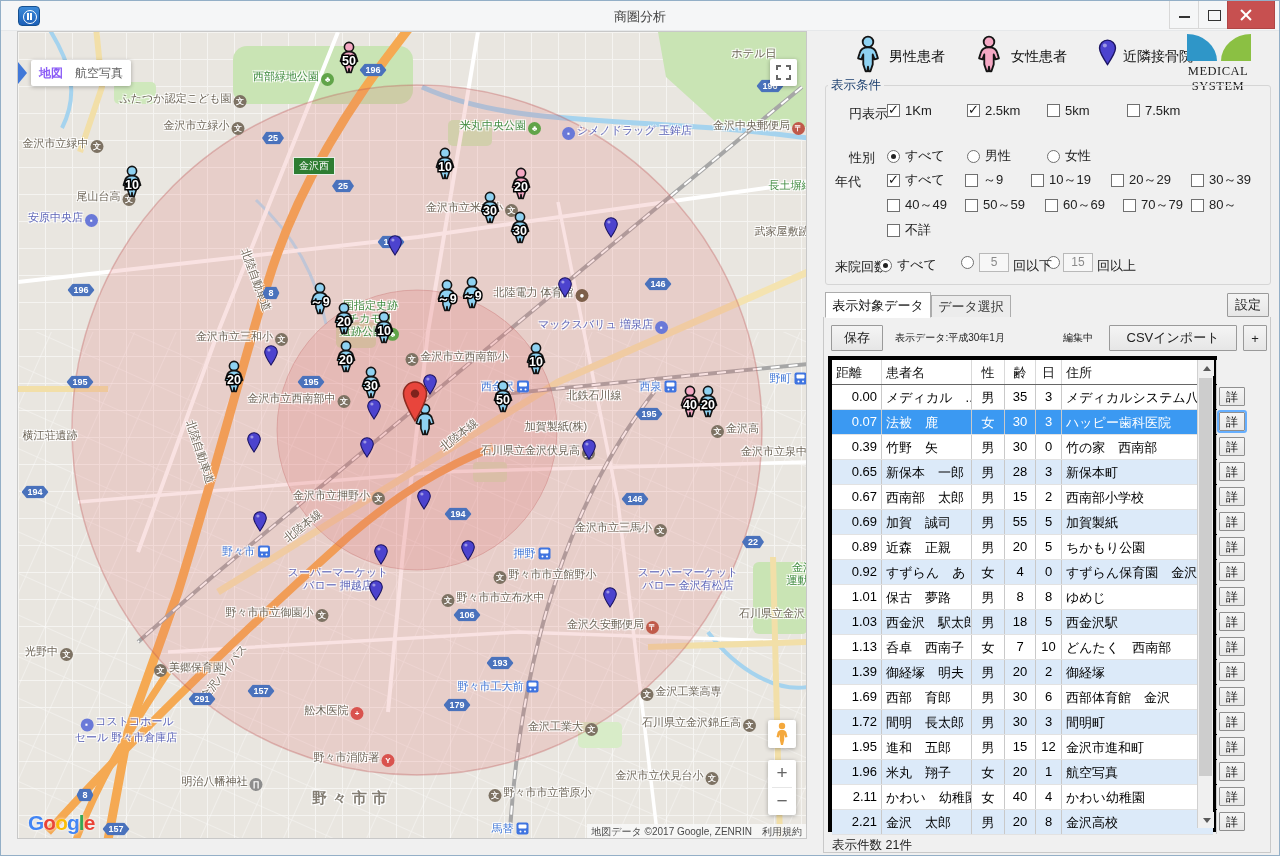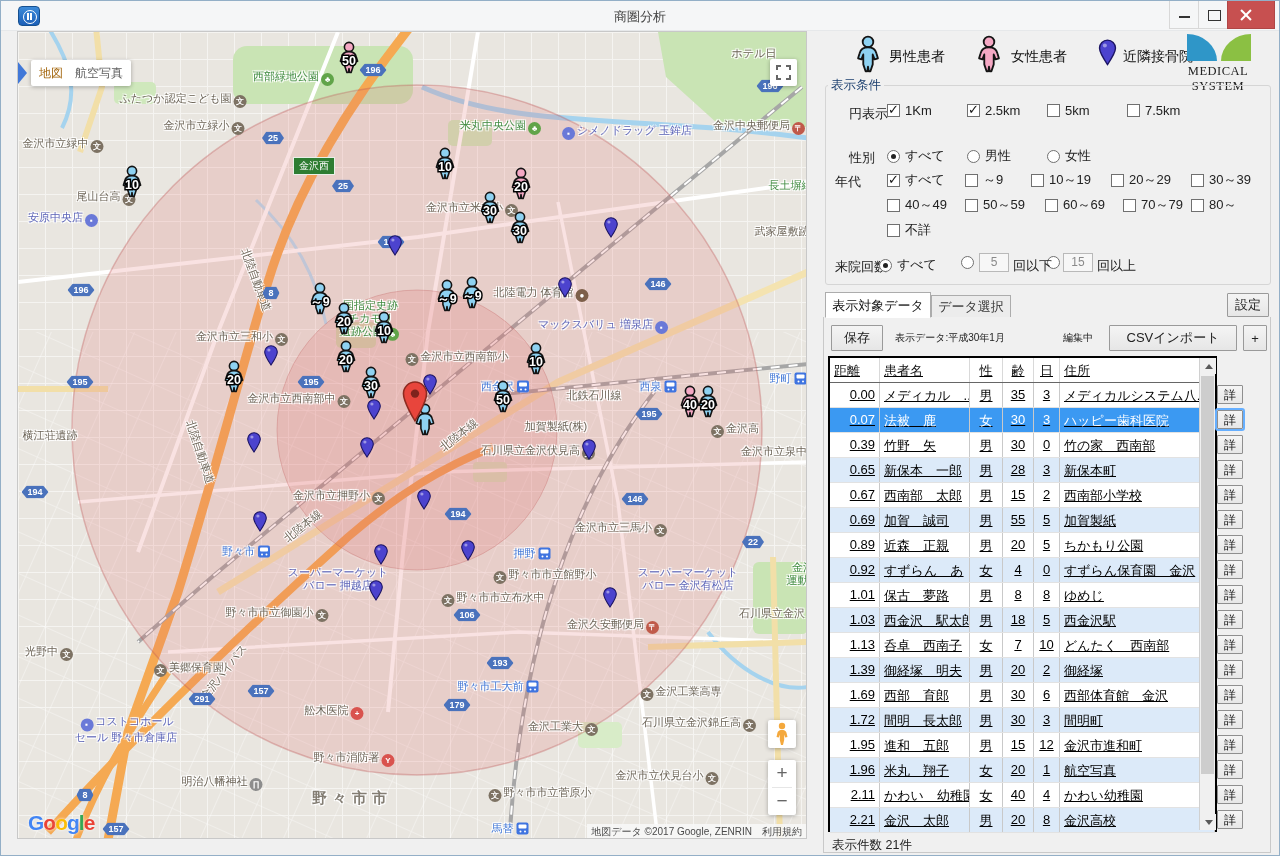--- a/index.html
+++ b/index.html
@@ -39,21 +39,21 @@
   .shield{position:absolute;transform:translate(-50%,-50%);background:#4A72BC;color:#fff;font-size:9px;font-weight:bold;
        padding:1px 6px;line-height:11px;z-index:21;clip-path:polygon(20% 0,80% 0,100% 50%,80% 100%,20% 100%,0 50%);}
   .roadsign{position:absolute;transform:translate(-50%,-50%);background:#2E7D32;color:#fff;font-size:10px;
        padding:1px 5px;border:1px solid #E8F0E8;z-index:21;}
   .person{position:absolute;transform:translate(-50%,-100%);z-index:40;}
   .person svg{overflow:visible;}
   .pin{position:absolute;transform:translate(-50%,-100%);z-index:30;}
   .center-marker{position:absolute;transform:translate(-50%,-100%);z-index:50;}
   .map-type{position:absolute;left:13px;top:28px;width:100px;height:26px;background:#fff;border-radius:2px;z-index:60;
        box-shadow:0 1px 4px rgba(0,0,0,.3);font-size:12px;display:flex;align-items:center;padding:0 8px;gap:12px;}
-  .map-type .active{color:#a16207;font-weight:normal;} .map-type .idle{color:#5f5f5f;}
+  .map-type .active{color:#8b5cf6;font-weight:bold;} .map-type .idle{color:#5f5f5f;}
   .edge-arrow{position:absolute;left:0;top:30px;width:0;height:0;z-index:59;
        border-top:11px solid transparent;border-bottom:11px solid transparent;border-left:9px solid #4178D8;}
   .fullscreen{position:absolute;left:752px;top:27px;width:27px;height:27px;background:#fff;border-radius:2px;
        box-shadow:0 1px 4px rgba(0,0,0,.3);z-index:60;}
   .pegman{position:absolute;left:750px;top:688px;width:28px;height:28px;background:#fff;border-radius:2px;
        box-shadow:0 1px 4px rgba(0,0,0,.3);z-index:60;text-align:center;}
   .zoomctl{position:absolute;left:750px;top:728px;width:28px;height:55px;background:#fff;border-radius:2px;
        box-shadow:0 1px 4px rgba(0,0,0,.3);z-index:60;}
   .zoomctl .zb{width:28px;height:27px;font-size:19px;color:#666;text-align:center;line-height:26px;cursor:pointer;}
   .zoomctl .sep{height:1px;background:#E6E6E6;margin:0 4px;}
@@ -82,21 +82,21 @@
        font-size:12px;text-align:center;line-height:17px;}
   .tab{position:absolute;font-size:13px;text-align:center;border:1px solid #ACACAC;}
   .tab.active{background:#fff;border-bottom:1px solid #fff;z-index:2;color:#111;}
   .tab.idle{background:#ECECEC;color:#333;}
   .pbtn{position:absolute;background:linear-gradient(180deg,#F4F4F4,#E6E6E6);border:1px solid #9A9A9A;
        font-size:13px;color:#222;text-align:center;cursor:pointer;border-radius:1px;}
   .tabpanel{position:absolute;left:822px;top:316px;width:448px;height:536px;border:1px solid #C9C9C9;border-top:none;background:#F0F0F0;}
   .tlabel{position:absolute;font-size:10px;color:#222;}
 
   
-  .datatable{position:absolute;left:827px;top:355px;width:389px;height:476px;background:#fff;border:2px solid #000000;text-decoration:underline;}
+  .datatable{position:absolute;left:827px;top:355px;width:389px;height:476px;background:#fff;border:4px solid #000000;}
   .trow{display:flex;height:25px;border-bottom:1px solid #E2E2E2;background:#fff;align-items:stretch;}
   .trow.alt{background:#DCEAF9;}
   .trow.sel{background:#3B99F2;color:#fff;}
   .thead{display:flex;height:25px;border-bottom:1px solid #666;background:#fff;font-size:13px;color:#111;}
   .tc{padding:4px 4px 0 4px;font-size:13px;border-right:1px solid #C9C9C9;overflow:hidden;white-space:nowrap;}
   .thead .tc{padding-top:4px;border-right:1px solid #D9D9D9;}
   .tc.num{text-align:right;} .tc.ctr{text-align:center;}
   .tc.det{border-right:none;padding:2px 2px;}
   .detbtn{width:26px;height:19px;background:linear-gradient(180deg,#F5F5F5,#E7E7E7);border:1px solid #8F8F8F;
        font-size:12px;line-height:16px;text-align:center;color:#111;border-radius:1px;cursor:pointer;}

